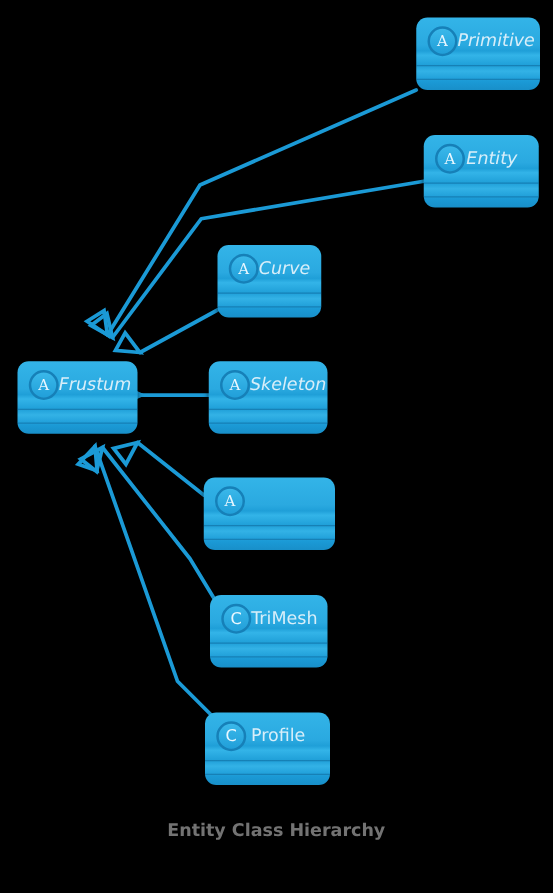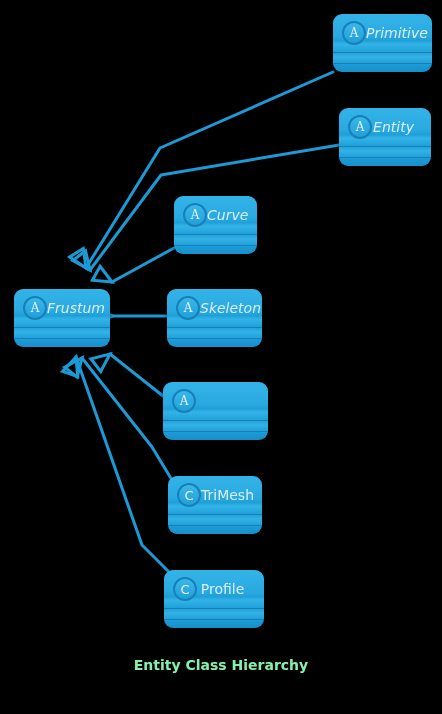--- a/index.html
+++ b/index.html
@@ -81,21 +81,21 @@
     white-space: nowrap;
   }
   .node-title.abstract {
     font-style: italic;
   }
   .caption {
     position: absolute;
     left: 0;
     right: 0;
     text-align: center;
-    color: #86efac;
+    color: #737373;
     font-size: 14px;
     font-weight: bold;
   }
 </style>
 </head>
 <body>
 
 <div id="canvas">
 
   <svg id="edges" viewBox="0 0 442 714" width="442" height="714">

